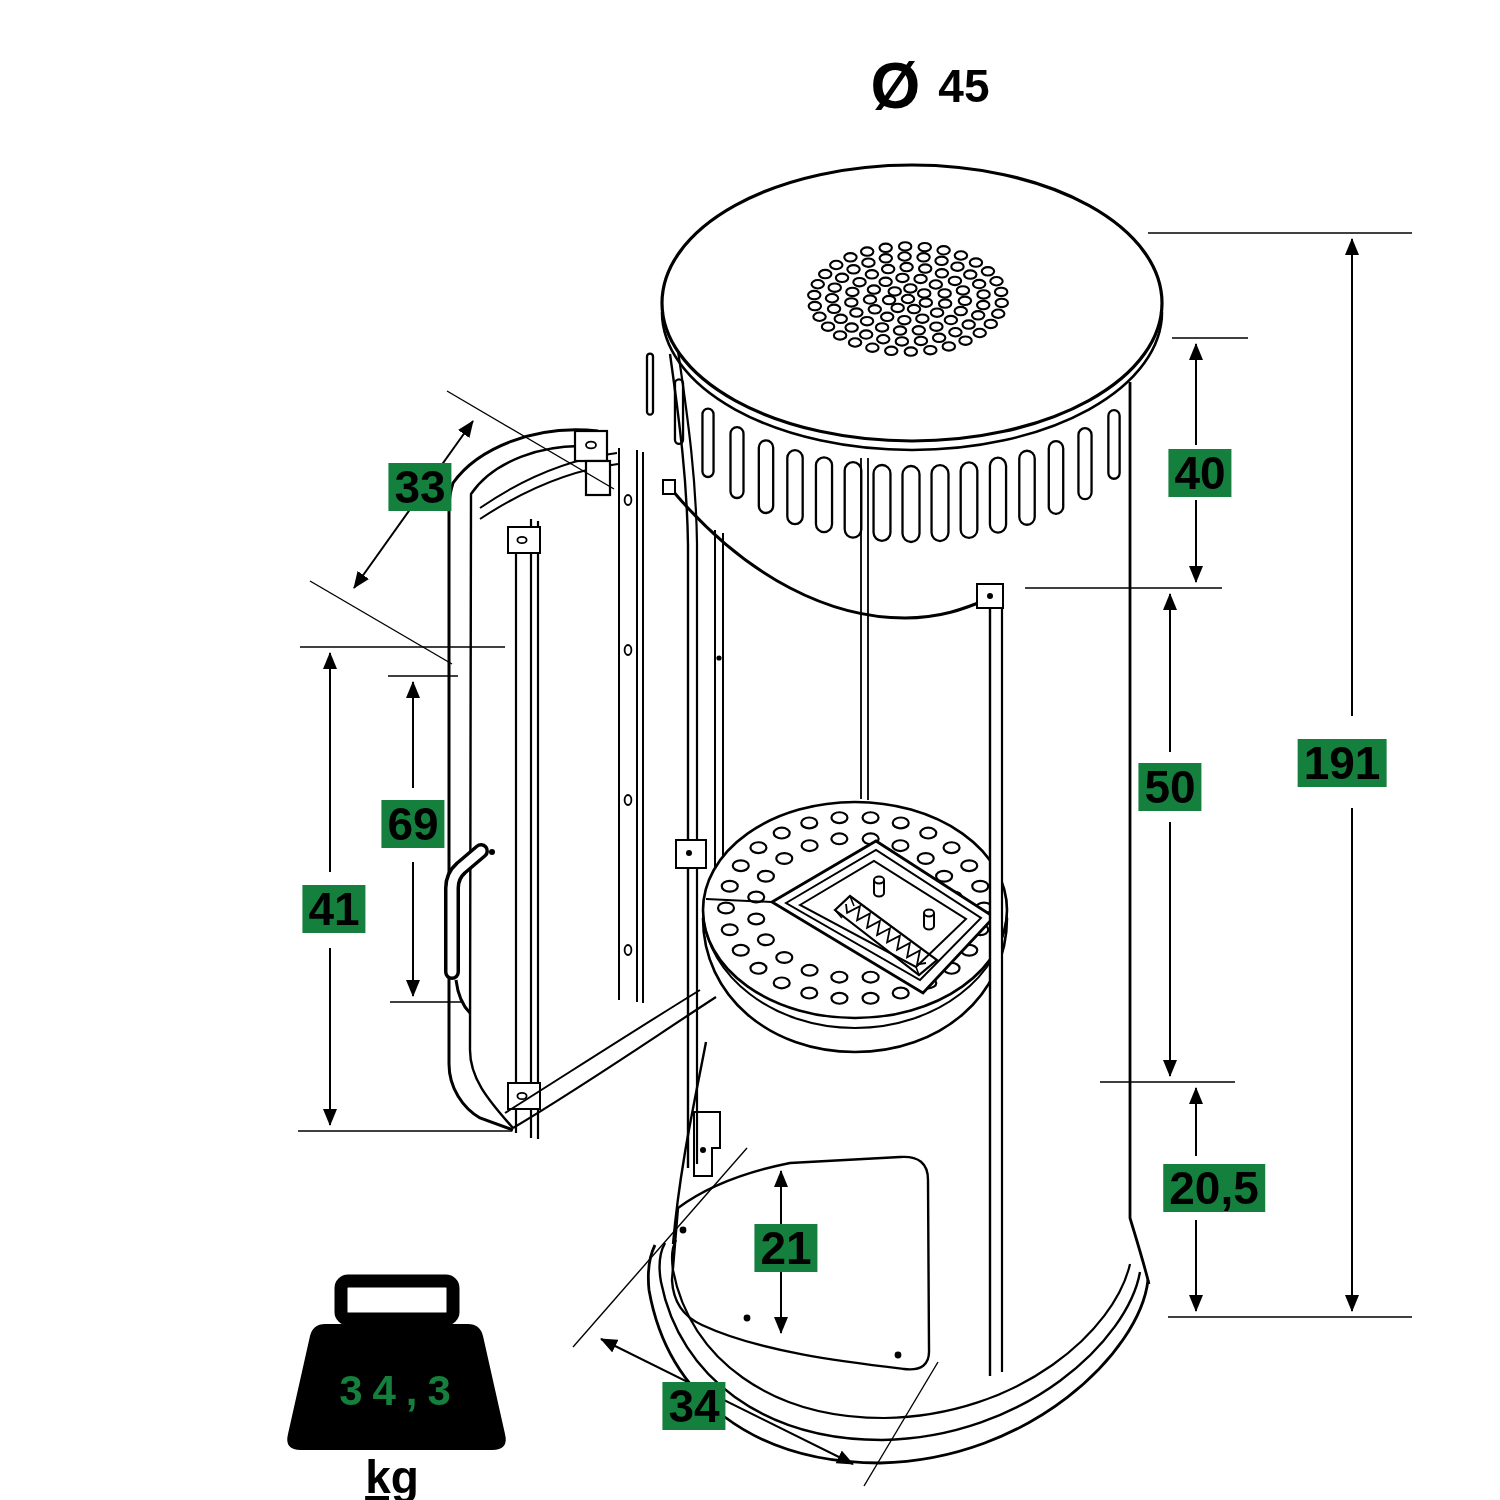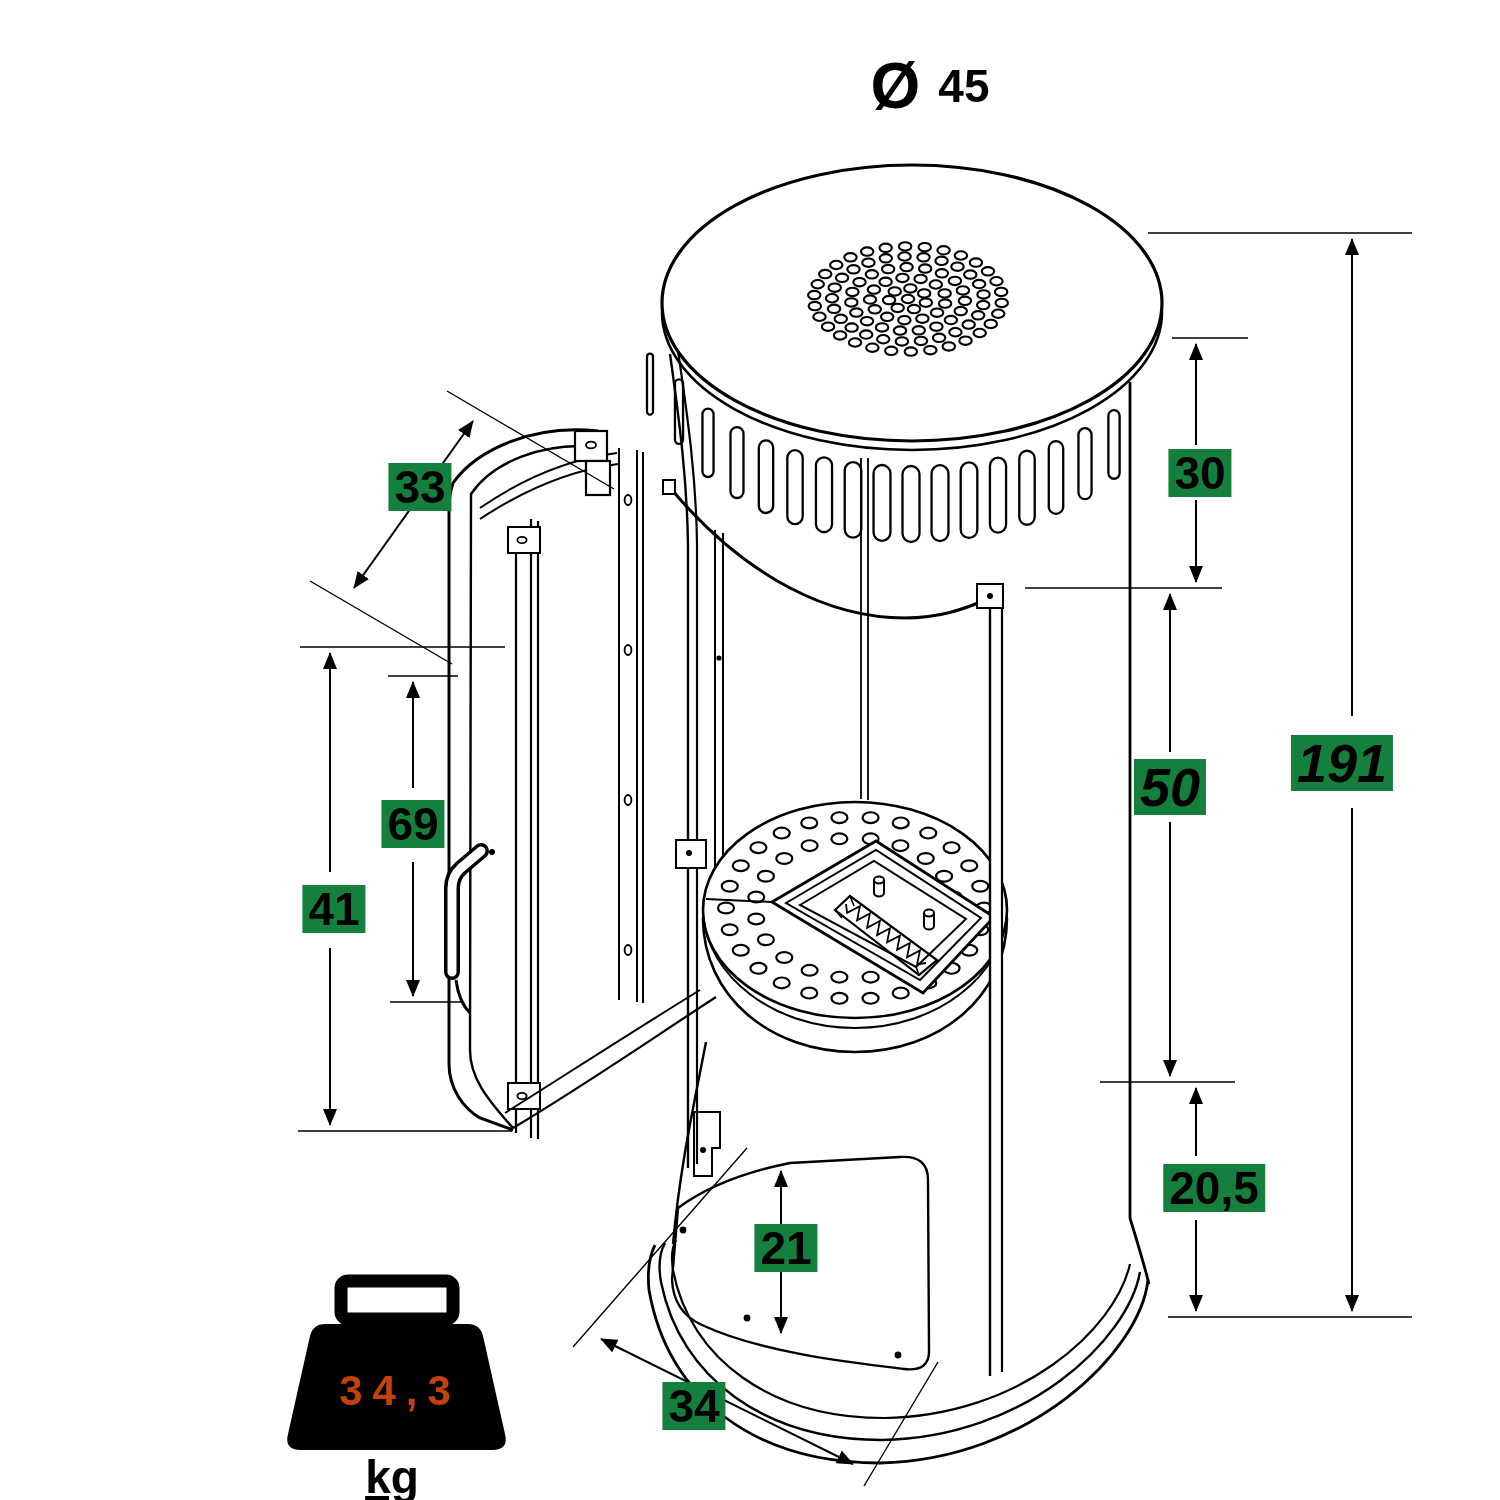--- a/index.html
+++ b/index.html
@@ -1,25 +1,25 @@
 <!DOCTYPE html>
 <html><head>
 <meta charset="utf-8">
 <style>
   html,body{margin:0;padding:0;background:#fff;}
   .canvas{position:relative;width:1500px;height:1500px;background:#fff;overflow:hidden;
           font-family:"Liberation Sans",sans-serif;}
   .canvas svg{position:absolute;left:0;top:0;}
   .lbl{position:absolute;transform:translate(-50%,-50%);font:700 46px "Liberation Sans",sans-serif;
        color:#000;background:#15803d;padding:1px 6px;line-height:1;white-space:nowrap;}
-  .lbl.big{font-size:54px;font-style:italic;}
+  .lbl.big{font-size:46px;}
   .dia{position:absolute;transform:translate(-50%,-50%);display:flex;align-items:center;gap:18px;}
   .dia .dsym{font:700 64px "Liberation Sans",sans-serif;line-height:1;}
   .dia .dval{font:700 46px "Liberation Sans",sans-serif;line-height:1;}
-  .wval{position:absolute;transform:translate(-50%,-50%);color:#c2410c;background:transparent;
+  .wval{position:absolute;transform:translate(-50%,-50%);color:#15803d;background:transparent;
         font:700 42px "Liberation Sans",sans-serif;letter-spacing:10px;line-height:1;}
   .wunit{position:absolute;transform:translate(-50%,-50%);color:#000;
         font:700 46px "Liberation Sans",sans-serif;line-height:1;text-decoration:underline;}
 </style>
 </head>
 <body>
 
 <div class="canvas">
 
 <svg width="1500" height="1500" viewBox="0 0 1500 1500">
@@ -354,21 +354,21 @@
   </g>
 </svg>
 
 <div class="dia" style="left:930px;top:86px">
   <span class="dsym">Ø</span>
   <span class="dval">45</span>
 </div>
 <div class="lbl" style="left:420px;top:487px">33</div>
 <div class="lbl" style="left:413px;top:824px">69</div>
 <div class="lbl" style="left:334px;top:909px">41</div>
-<div class="lbl" style="left:1200px;top:473px">30</div>
+<div class="lbl" style="left:1200px;top:473px">40</div>
 <div class="lbl big" style="left:1170px;top:787px">50</div>
 <div class="lbl big" style="left:1342px;top:763px">191</div>
 <div class="lbl" style="left:1214px;top:1188px">20,5</div>
 <div class="lbl" style="left:786px;top:1248px">21</div>
 <div class="lbl" style="left:694px;top:1406px">34</div>
 <div class="wval" style="left:400px;top:1391px">34,3</div>
 <div class="wunit" style="left:392px;top:1477px">kg</div>
 
 </div>
 

